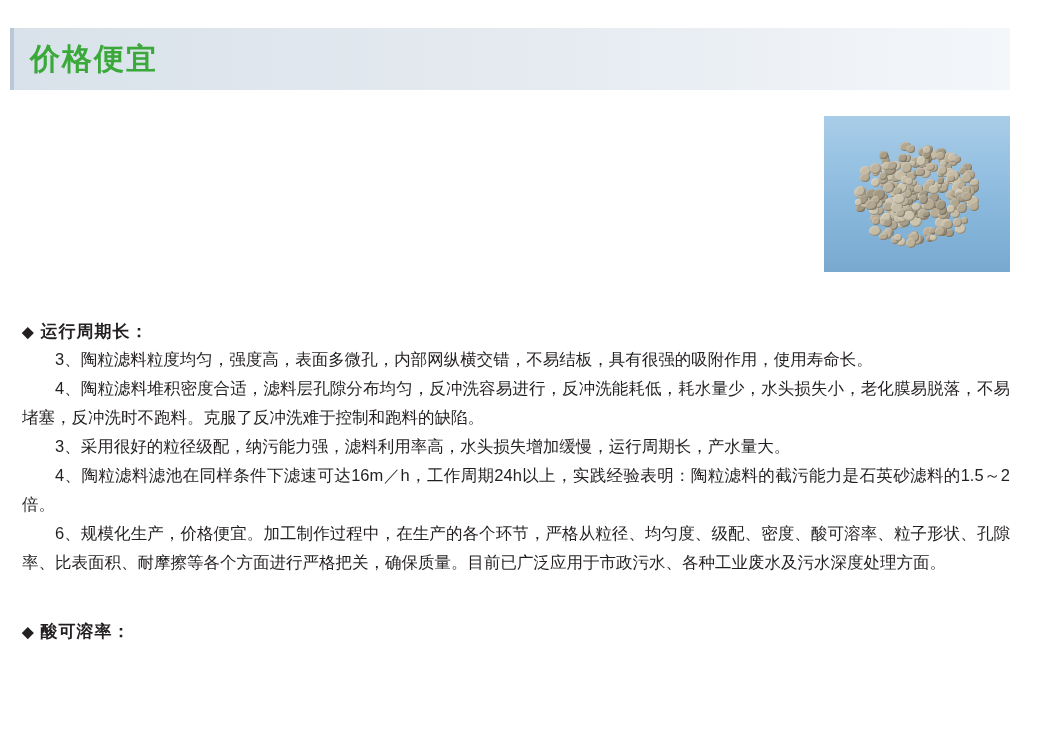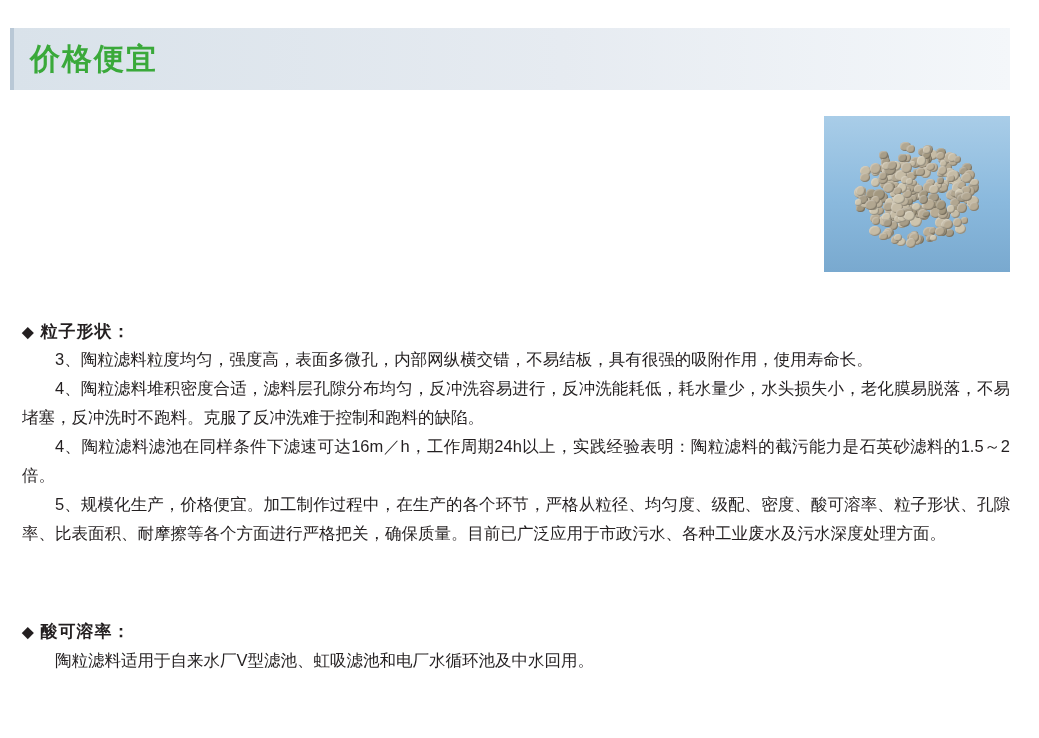--- a/index.html
+++ b/index.html
@@ -365,31 +365,29 @@
         <i style="left: 40.7852px; top: 95.7429px; width: 7.84229px; height: 7.84248px; background: rgb(184, 172, 149);"></i>
         <i style="left: 4.62649px; top: 58.5809px; width: 7.65946px; height: 7.1624px; background: rgb(205, 196, 174);"></i>
         <i style="left: 44.1705px; top: 93.8639px; width: 8.02879px; height: 6.71956px; background: rgb(198, 188, 166);"></i>
         <i style="left: 79.2188px; top: 44.9225px; width: 9.39324px; height: 9.55681px; background: rgb(198, 188, 166);"></i>
         <i style="left: 29.46px; top: 92.6194px; width: 8.19614px; height: 7.31186px; background: rgb(184, 172, 149);"></i>
         <i style="left: 15.4877px; top: 59.9923px; width: 11.0312px; height: 10.416px; background: rgb(178, 167, 145);"></i>
       </div>
   </div>
 
   <div class="section-head sec-features-head">
-    <span class="dia">◆</span><span>粒子形状：</span>
+    <span class="dia">◆</span><span>运行周期长：</span>
   </div>
 
   <div class="body-block sec-features-body">
     <p>3、陶粒滤料粒度均匀，强度高，表面多微孔，内部网纵横交错，不易结板，具有很强的吸附作用，使用寿命长。</p>
     <p>4、陶粒滤料堆积密度合适，滤料层孔隙分布均匀，反冲洗容易进行，反冲洗能耗低，耗水量少，水头损失小，老化膜易脱落，不易堵塞，反冲洗时不跑料。克服了反冲洗难于控制和跑料的缺陷。</p>
+    <p>3、采用很好的粒径级配，纳污能力强，滤料利用率高，水头损失增加缓慢，运行周期长，产水量大。</p>
     <p>4、陶粒滤料滤池在同样条件下滤速可达16m／h，工作周期24h以上，实践经验表明：陶粒滤料的截污能力是石英砂滤料的1.5～2倍。</p>
-    <p>5、规模化生产，价格便宜。加工制作过程中，在生产的各个环节，严格从粒径、均匀度、级配、密度、酸可溶率、粒子形状、孔隙率、比表面积、耐摩擦等各个方面进行严格把关，确保质量。目前已广泛应用于市政污水、各种工业废水及污水深度处理方面。</p>
+    <p>6、规模化生产，价格便宜。加工制作过程中，在生产的各个环节，严格从粒径、均匀度、级配、密度、酸可溶率、粒子形状、孔隙率、比表面积、耐摩擦等各个方面进行严格把关，确保质量。目前已广泛应用于市政污水、各种工业废水及污水深度处理方面。</p>
   </div>
 
   <div class="section-head sec-scope-head">
     <span class="dia">◆</span><span>酸可溶率：</span>
   </div>
 
-  <div class="body-block sec-scope-body">
-    <p>陶粒滤料适用于自来水厂V型滤池、虹吸滤池和电厂水循环池及中水回用。</p>
-  </div>
 
 </div>
 
 </body></html>

